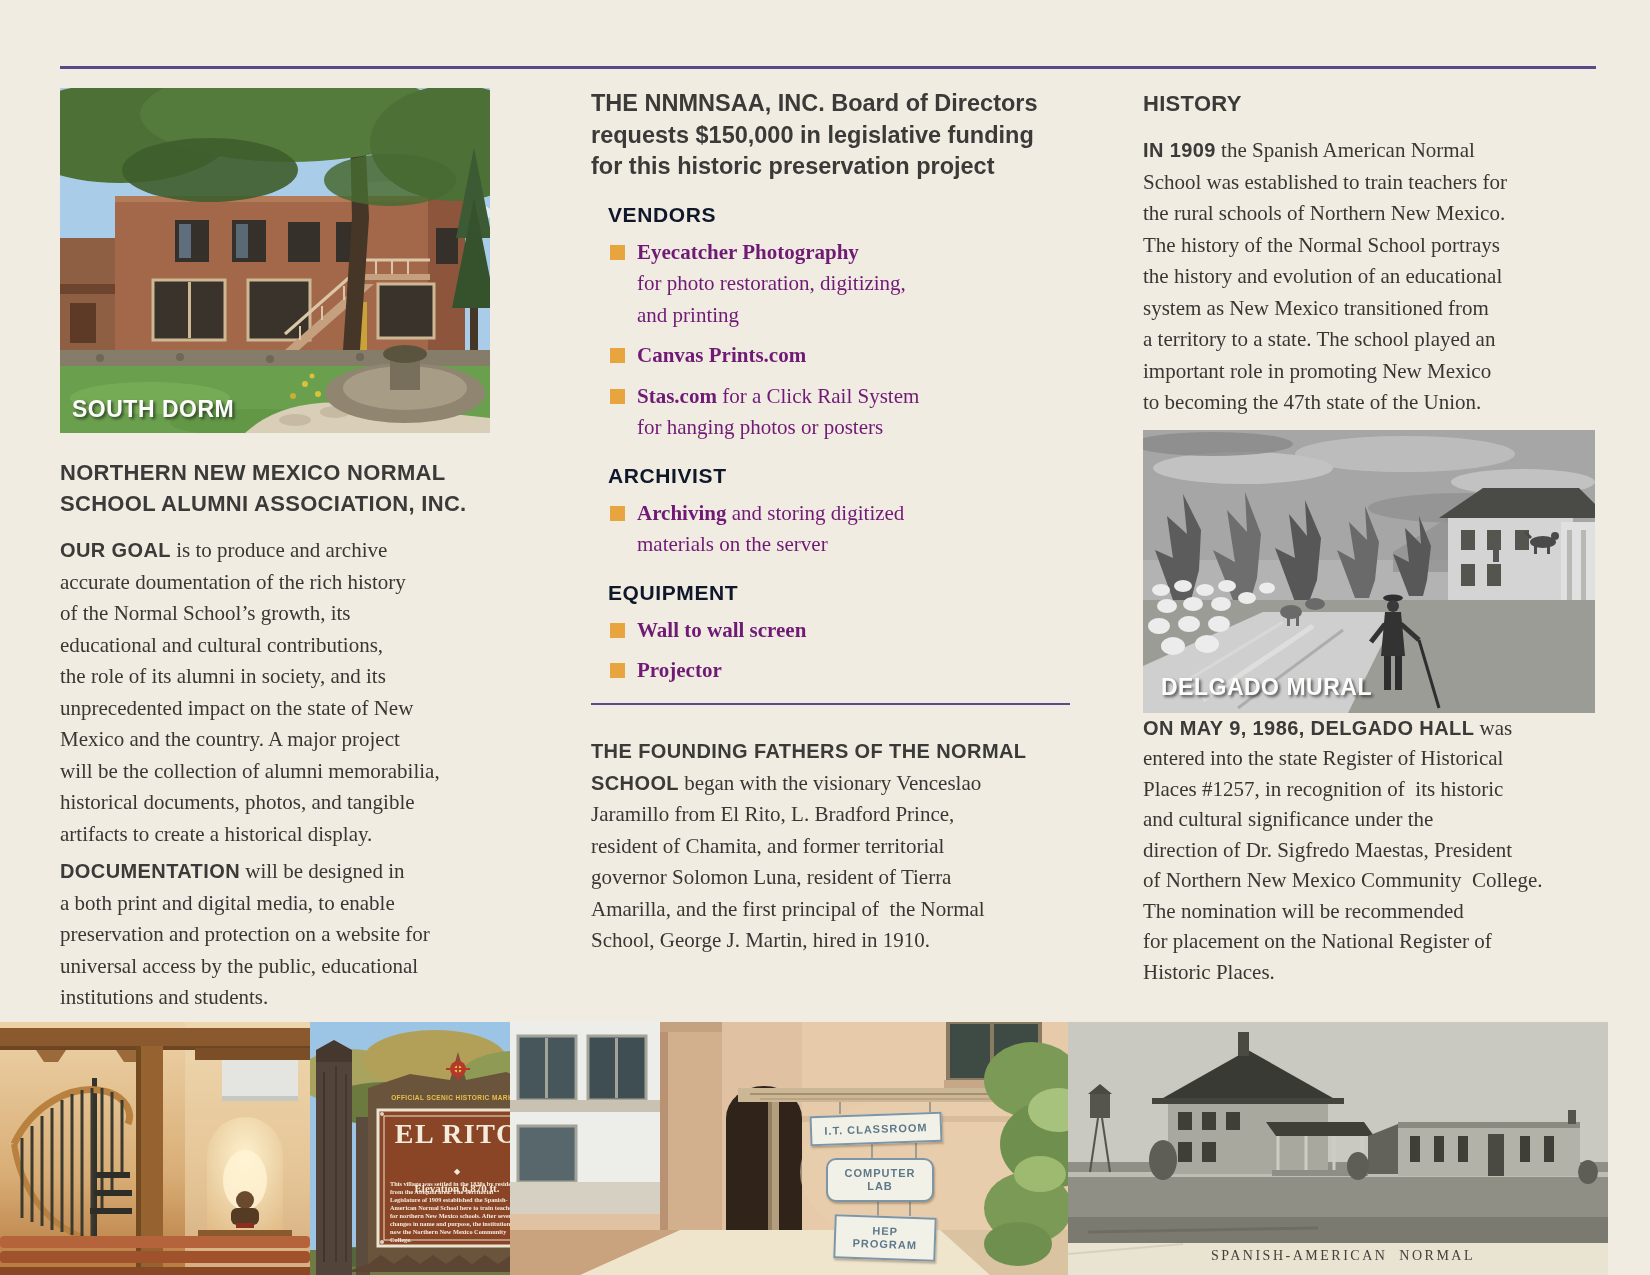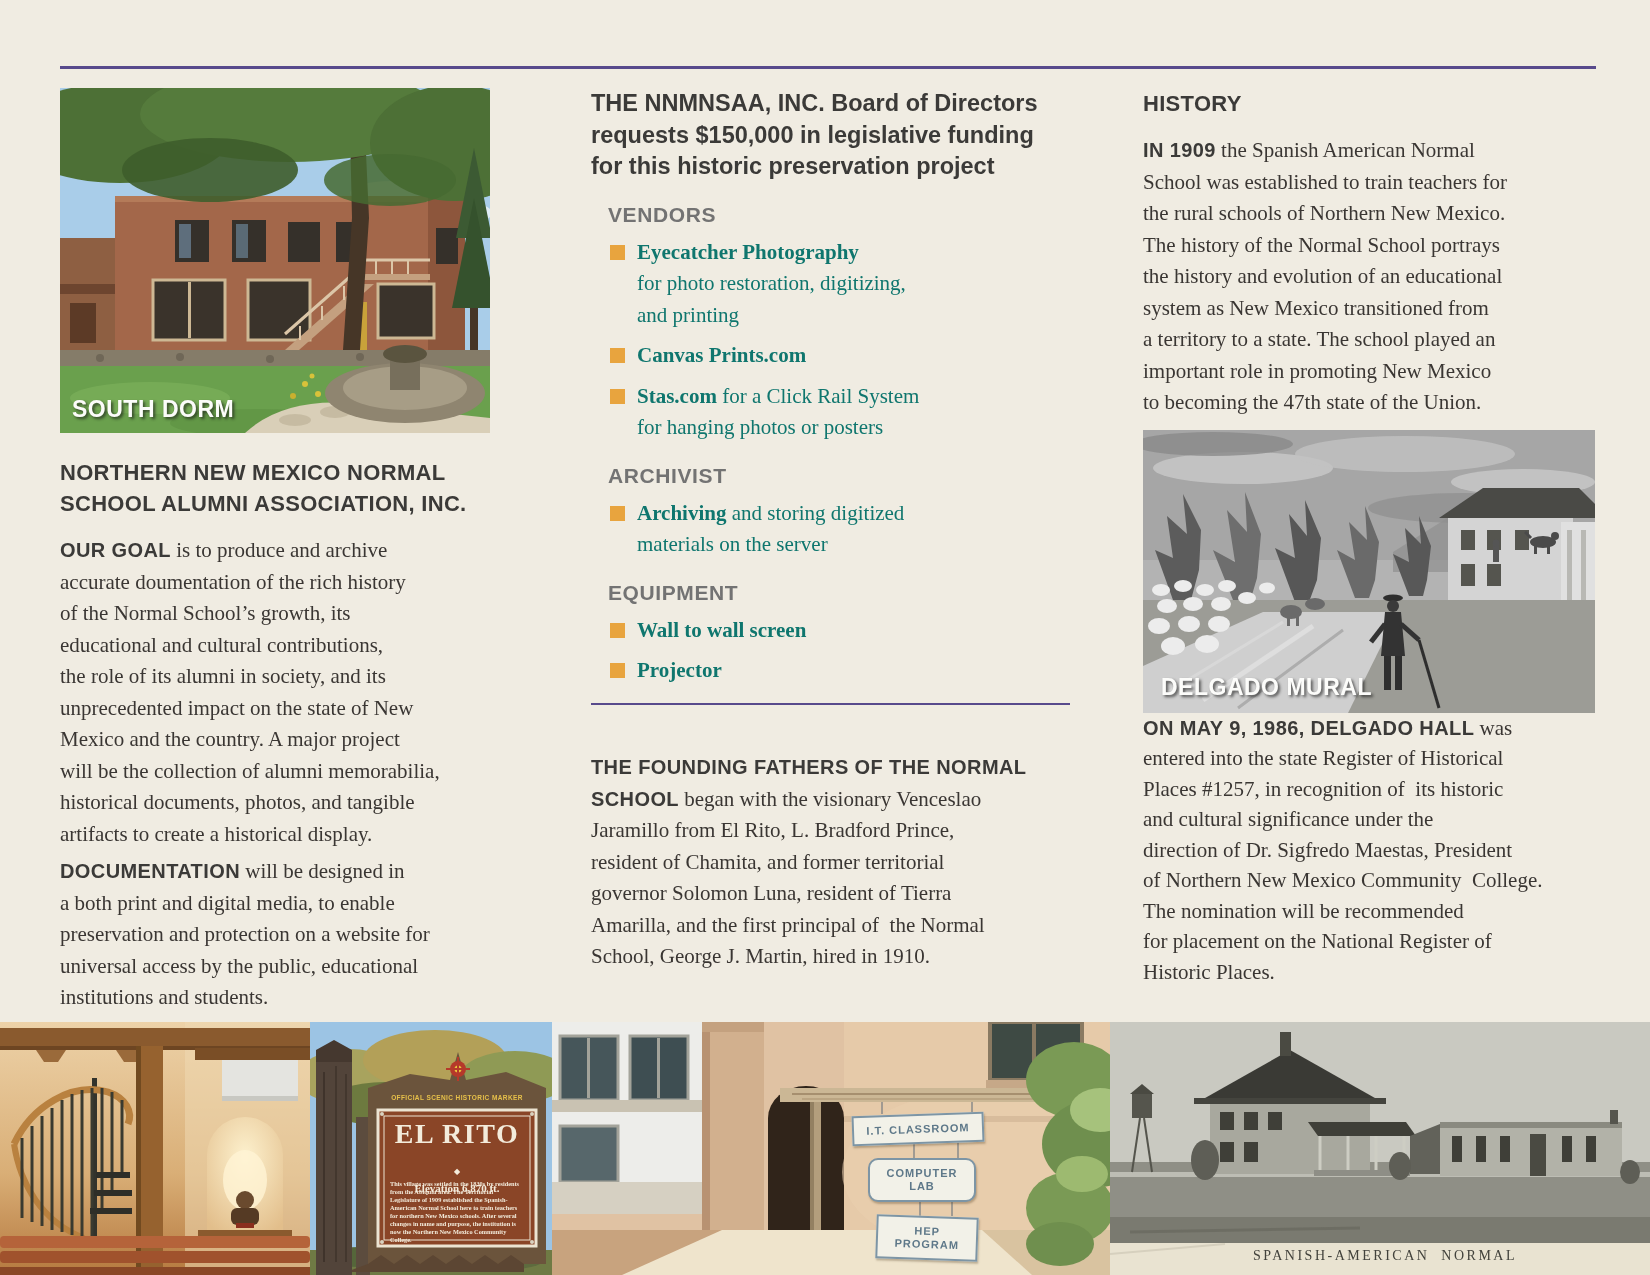--- a/index.html
+++ b/index.html
@@ -7,24 +7,24 @@
           font-family:"Liberation Sans",sans-serif;}
   .rule{position:absolute;background:#584A8C;height:3px;}
   .col{position:absolute;top:88px;}
   
   .h-sans{font:700 22px/31px "Liberation Sans",sans-serif;color:#3B3A38;letter-spacing:.3px;
           white-space:pre;margin:0;}
   .mid-head{font:700 23.5px/31.5px "Liberation Sans",sans-serif;color:#3B3A38;white-space:pre;margin:0;}
   .body-p{font:21px/31.5px "Liberation Serif",serif;color:#3A3633;white-space:pre;margin:0;}
   .lead{font:700 20px/31.5px "Liberation Sans",sans-serif;letter-spacing:.4px;color:#3B3A38;}
   .sec{padding-left:17px;}
-  .sec-title{font:700 21px/27px "Liberation Sans",sans-serif;color:#737373;letter-spacing:.6px;margin:0;}
+  .sec-title{font:700 21px/27px "Liberation Sans",sans-serif;color:#0f172a;letter-spacing:.6px;margin:0;}
   .bullet{display:flex;margin-top:9px;}
   .sq{flex:0 0 15px;width:15px;height:15px;background:#E8A43E;margin:8px 12px 0 2px;}
-  .btext{font:21px/31.5px "Liberation Serif",serif;color:#0f766e;white-space:pre;}
+  .btext{font:21px/31.5px "Liberation Serif",serif;color:#701a75;white-space:pre;}
   .bbold{font-weight:700;}
   
   .photo{position:relative;overflow:hidden;}
   .photo svg{display:block;}
   .photo-label{position:absolute;font:700 23px "Liberation Sans",sans-serif;color:#FCFCFA;
                letter-spacing:.5px;text-shadow:2px 2px 3px rgba(20,20,20,.65);}
   .strip{position:absolute;left:0;top:1022px;width:1650px;height:253px;display:flex;}
   
   .mk{position:absolute;text-align:center;color:#F3EBDB;}
   
@@ -181,21 +181,21 @@
         <div class="btext"><span class="bbold">Wall to wall screen</span><span></span></div>
       </div>
       <div class="bullet">
         <div class="sq"></div>
         <div class="btext"><span class="bbold">Projector</span><span></span></div>
       </div>
     </div>
 
     <div class="rule" style="position:static;margin-top:16px;width:479px;height:2.5px;"></div>
 
-    <p class="body-p" style="margin-top:47px;"><span class="lead">THE FOUNDING FATHERS OF THE NORMAL
+    <p class="body-p" style="margin-top:31px;"><span class="lead">THE FOUNDING FATHERS OF THE NORMAL
 SCHOOL</span><span> began with the visionary Venceslao
 Jaramillo from El Rito, L. Bradford Prince,
 resident of Chamita, and former territorial
 governor Solomon Luna, resident of Tierra
 Amarilla, and the first principal of  the Normal
 School, George J. Martin, hired in 1910.</span></p>
   </div>
 
   <div class="col" style="left:1143px;width:452px;">
 
@@ -356,21 +356,21 @@
           <rect x="198" y="208" width="94" height="9" fill="#8A5A2E"></rect>
         </g>
         <g>
           <rect x="0" y="214" width="310" height="12" rx="4" fill="#B5633A"></rect>
           <rect x="0" y="229" width="310" height="12" rx="4" fill="#A0522D"></rect>
           <rect x="0" y="245" width="310" height="8" fill="#8A4726"></rect>
         </g>
       </svg>
     </div>
 
-    <div class="photo" style="width:242px;height:253px;">
+    <div class="photo" style="width:200px;height:253px;">
       <svg viewBox="0 0 242 253" width="242" height="253">
         <rect width="242" height="253" fill="#9CC4E4"></rect>
         <ellipse cx="40" cy="55" rx="52" ry="28" fill="#A8A35E"></ellipse>
         <ellipse cx="125" cy="38" rx="72" ry="30" fill="#B3A058"></ellipse>
         <ellipse cx="205" cy="55" rx="55" ry="26" fill="#8F9A55"></ellipse>
         <ellipse cx="75" cy="82" rx="60" ry="22" fill="#6D7A3F"></ellipse>
         <rect x="0" y="228" width="242" height="25" fill="#6F7A44"></rect>
         <ellipse cx="50" cy="235" rx="40" ry="10" fill="#55663A"></ellipse>
         <ellipse cx="190" cy="238" rx="44" ry="10" fill="#5E6B3E"></ellipse>
         <rect x="46" y="95" width="14" height="158" fill="#5C4C3E"></rect>

